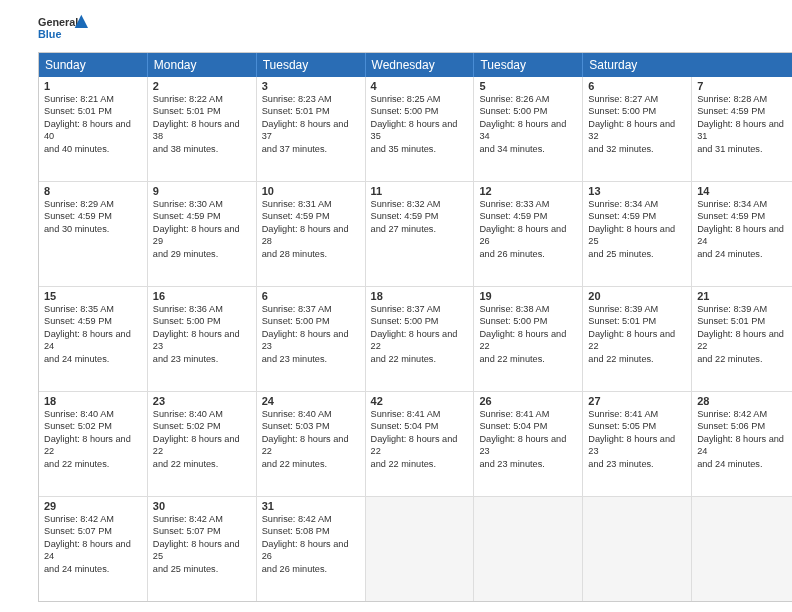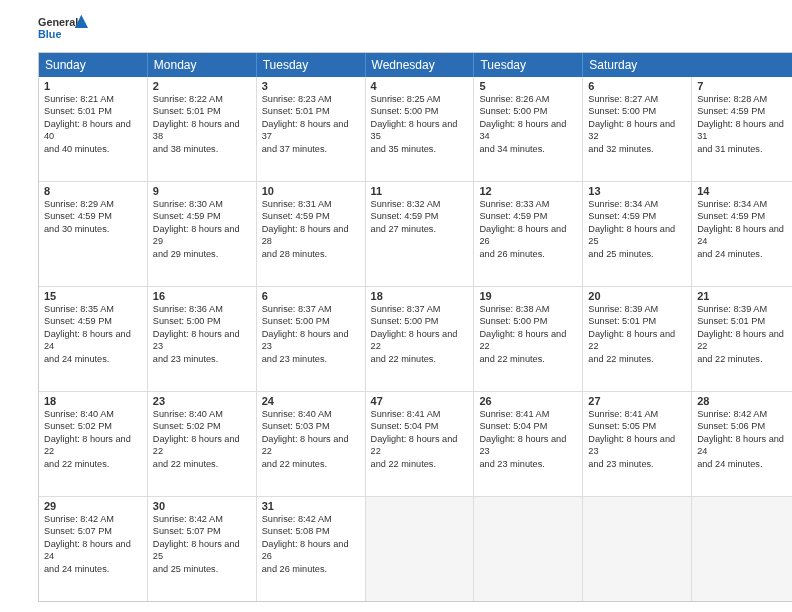--- a/index.html
+++ b/index.html
@@ -293,21 +293,21 @@
         <span class="cell-line">and 22 minutes.</span>
       </div>
           <div class="cal-cell">
         <span class="day-num">24</span>
         <span class="cell-line">Sunrise: 8:40 AM</span>
         <span class="cell-line">Sunset: 5:03 PM</span>
         <span class="cell-line">Daylight: 8 hours and 22 </span>
         <span class="cell-line">and 22 minutes.</span>
       </div>
           <div class="cal-cell">
-        <span class="day-num">47</span>
+        <span class="day-num">42</span>
         <span class="cell-line">Sunrise: 8:41 AM</span>
         <span class="cell-line">Sunset: 5:04 PM</span>
         <span class="cell-line">Daylight: 8 hours and 22 </span>
         <span class="cell-line">and 22 minutes.</span>
       </div>
           <div class="cal-cell">
         <span class="day-num">26</span>
         <span class="cell-line">Sunrise: 8:41 AM</span>
         <span class="cell-line">Sunset: 5:04 PM</span>
         <span class="cell-line">Daylight: 8 hours and 23 </span>

